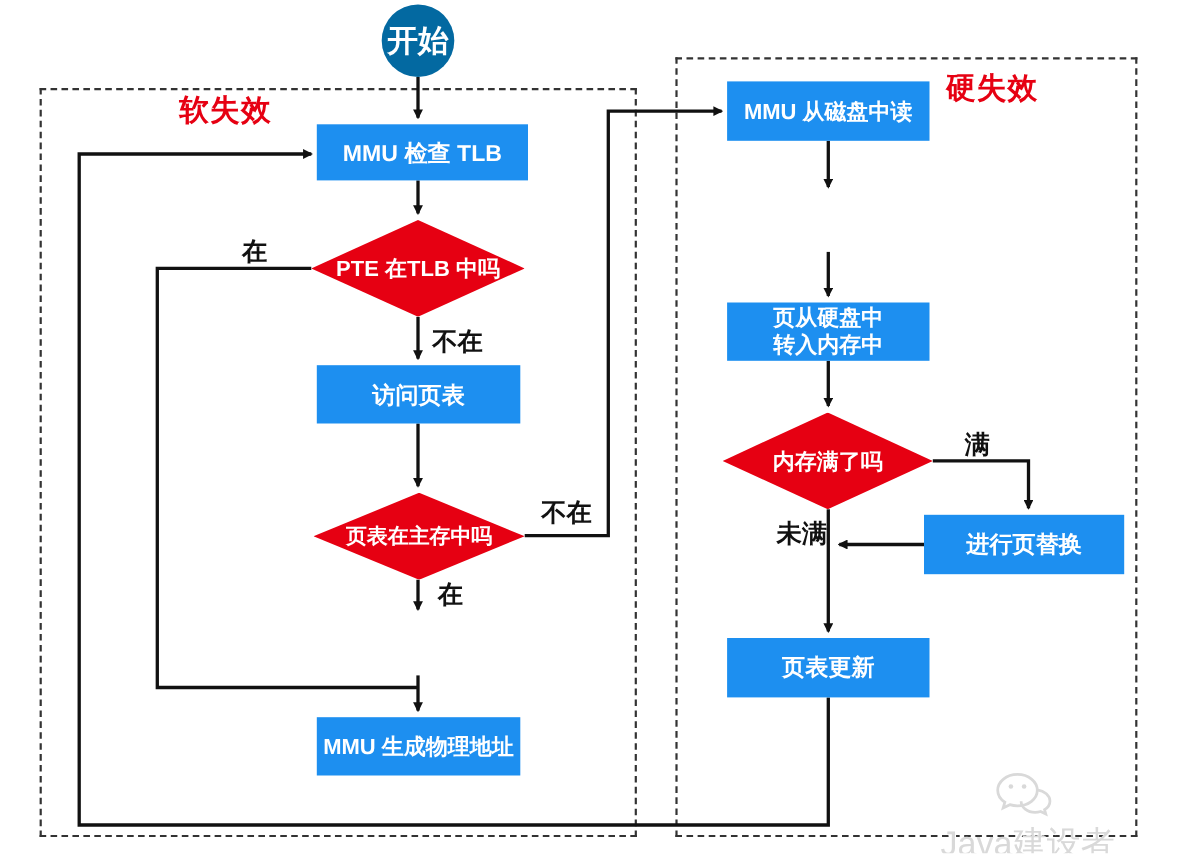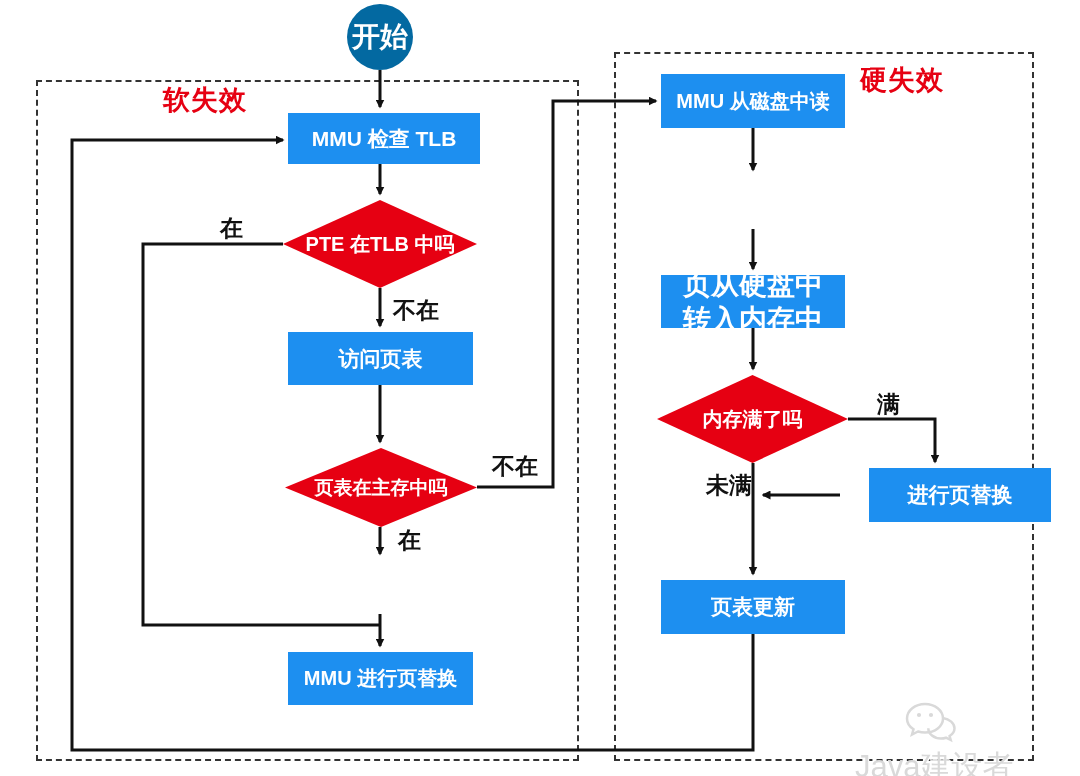--- a/index.html
+++ b/index.html
@@ -27,21 +27,21 @@
     position:absolute;
     display:flex;
     align-items:center;
     justify-content:center;
     text-align:center;
     color:#ffffff;
     font-weight:bold;
     box-sizing:border-box;
   }
   .node.rect{background:#1D8FF0;font-size:21px;}
-  .node.rect.two-line{white-space:pre-line;line-height:1.25;font-size:28px;}
+  .node.rect.two-line{white-space:pre-line;line-height:1.25;font-size:20px;}
   .node.diamond{
     background:#E60012;
     clip-path:polygon(50% 0,100% 50%,50% 100%,0 50%);
     font-size:20px;
   }
   .node.circle{
     background:#0369a1;
     border-radius:50%;
     font-size:28px;
   }
@@ -117,31 +117,31 @@
 
   <div class="node rect" style="left:288px;top:113px;width:192px;height:51px;">MMU 检查 TLB</div>
 
   <div class="node diamond" style="left:283px;top:200px;width:194px;height:88px;">PTE 在TLB 中吗</div>
 
   <div class="node rect" style="left:288px;top:332px;width:185px;height:53px;">访问页表</div>
 
   <div class="node diamond" style="left:285px;top:448px;width:192px;height:79px;font-size:19px;">页表在主存中吗</div>
 
 
-  <div class="node rect" style="left:288px;top:652px;width:185px;height:53px;font-size:20px;">MMU 进行页替换</div>
+  <div class="node rect" style="left:288px;top:652px;width:185px;height:53px;font-size:20px;">MMU 生成物理地址</div>
 
   <div class="node rect" style="left:661px;top:74px;width:184px;height:54px;font-size:20px;">MMU 从磁盘中读</div>
 
 
   <div class="node rect two-line" style="left:661px;top:275px;width:184px;height:53px;">页从硬盘中
 转入内存中</div>
 
   <div class="node diamond" style="left:657px;top:375px;width:191px;height:88px;">内存满了吗</div>
 
-  <div class="node rect" style="left:840px;top:468px;width:182px;height:54px;margin-left:29px;">进行页替换</div>
+  <div class="node rect" style="left:840px;top:468px;width:182px;height:54px;">进行页替换</div>
 
   <div class="node rect" style="left:661px;top:580px;width:184px;height:54px;">页表更新</div>
 
   <div class="edge-label" style="left:220px;top:213px;">在</div>
   <div class="edge-label" style="left:393px;top:295px;">不在</div>
   <div class="edge-label" style="left:492px;top:451px;">不在</div>
   <div class="edge-label" style="left:398px;top:525px;">在</div>
   <div class="edge-label" style="left:877px;top:389px;">满</div>
   <div class="edge-label" style="left:706px;top:470px;">未满</div>
 

